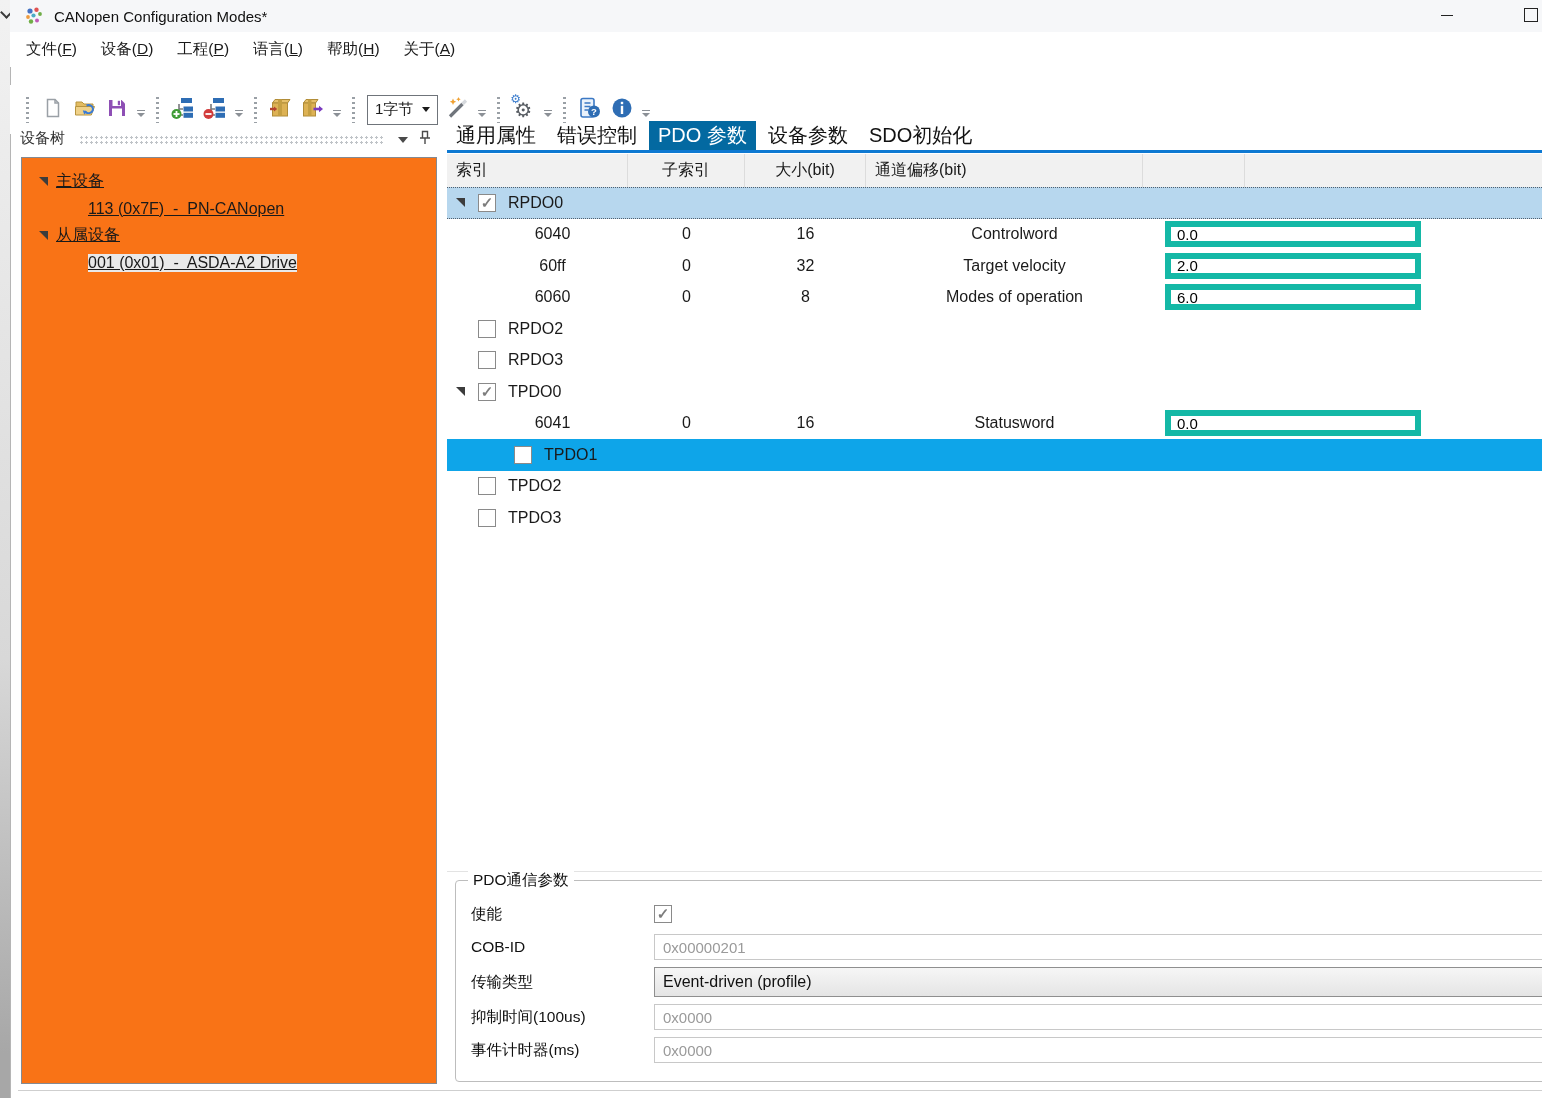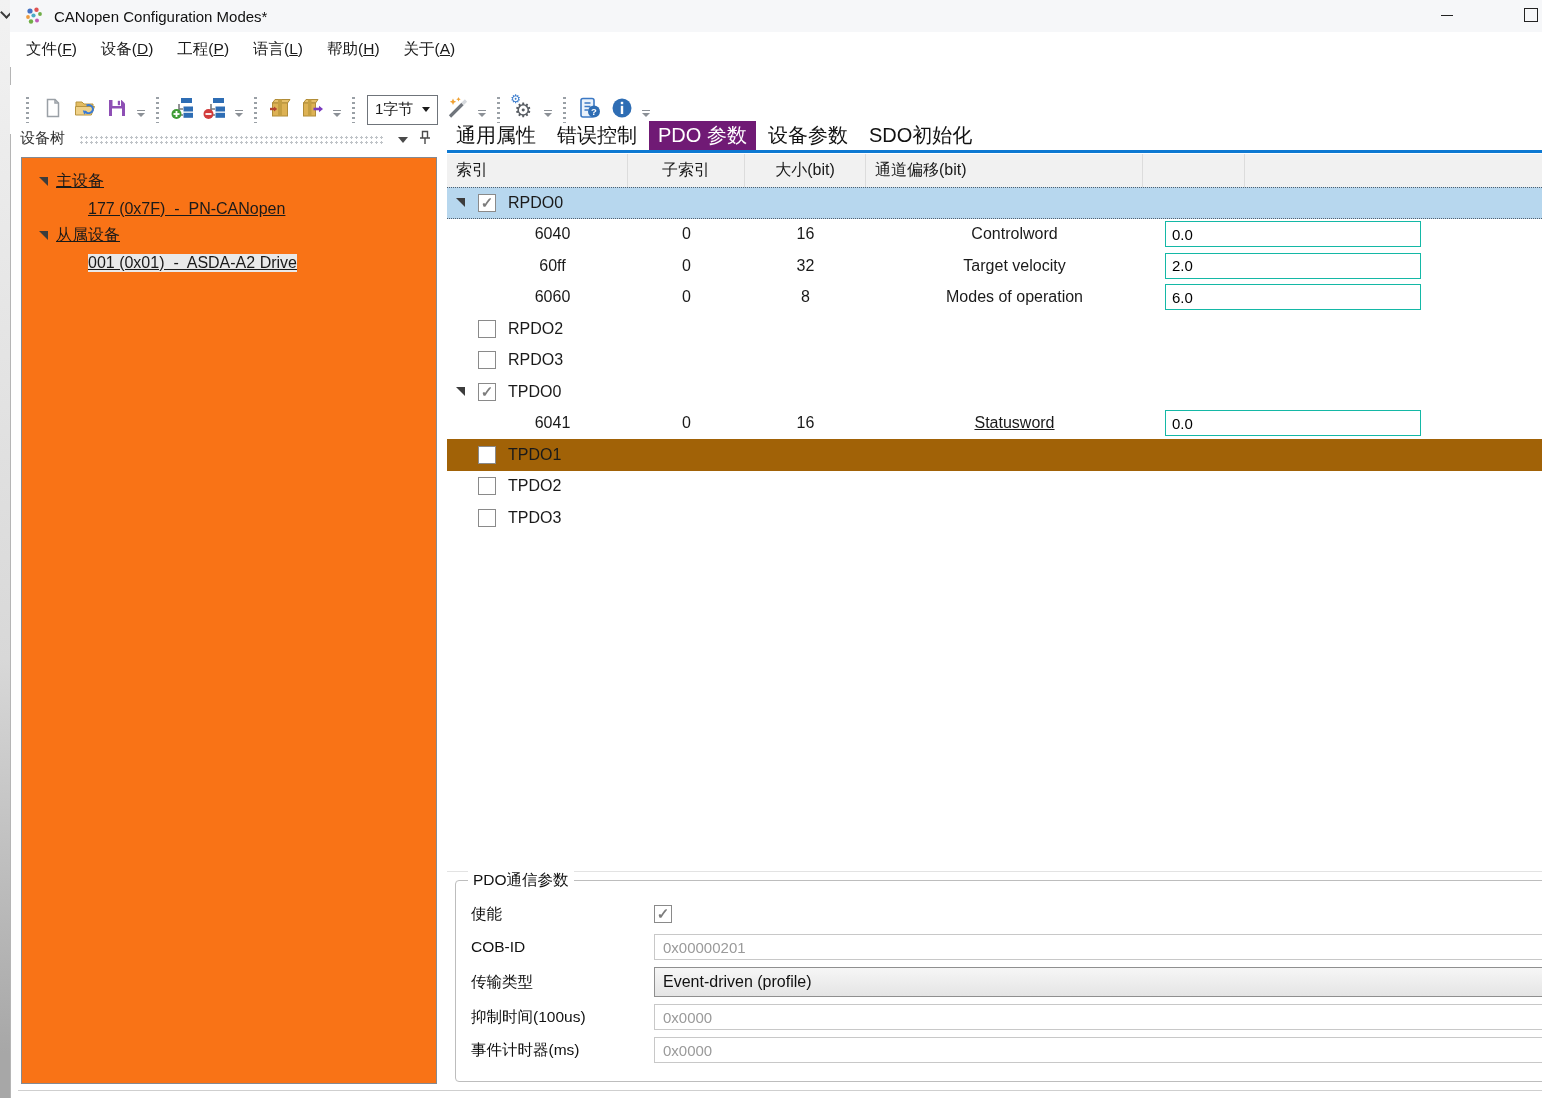--- a/index.html
+++ b/index.html
@@ -69,21 +69,21 @@
   .grid-rows{position:absolute;left:447px;top:187px;width:1095px;}
   .grow{display:flex;align-items:center;height:31.5px;font-size:16px;box-sizing:border-box;}
   .grow.sel-strong{border-top:1px dotted #51606e;border-bottom:1px dotted #51606e;}
   .tri-slot{width:15px;margin-left:9px;display:flex;}
   .row-expander{width:0;height:0;border-top:9px solid #3c3c3c;border-left:9px solid transparent;}
   .cb{width:18px;height:18px;border:1px solid #8a8a8a;background:#fff;box-sizing:border-box;
     margin-left:7px;display:flex;align-items:center;justify-content:center;
     font-size:15px;font-weight:bold;color:#7d7d7d;line-height:1;}
   .pdo-label{margin-left:12px;}
   .pcell{display:flex;align-items:center;justify-content:center;box-sizing:border-box;}
-  .offset-input{height:26px;width:256px;border:1px solid #14b8a6;background:#fff;font-size:15px;
+  .offset-input{height:26px;width:256px;border:6px solid #14b8a6;background:#fff;font-size:15px;
     font-family:"Liberation Sans",sans-serif;padding:0 0 0 6px;margin-left:2px;box-sizing:border-box;}
   .hsep{position:absolute;left:447px;top:871px;width:1095px;height:1px;background:#e3e3e3;}
   
   .groupbox{position:absolute;left:455px;top:880px;width:1105px;height:202px;
     border:1px solid #bdbdbd;border-radius:4px;box-sizing:border-box;}
   .gb-legend{position:absolute;left:12px;top:-11px;background:#fff;padding:0 5px;font-size:15.5px;color:#111;}
   .gb-fields{padding:20px 0 0 15px;}
   .gb-row{display:flex;align-items:center;margin-bottom:7px;}
   .gb-label{width:183px;font-size:15.5px;color:#111;}
   .gb-input{flex:1;height:26px;border:1px solid #c8c8c8;background:#fff;font-size:15px;
@@ -261,30 +261,30 @@
   <span class="dock-dots"></span>
   <span class="dock-arrow"></span>
   <svg width="14" height="16" viewBox="0 0 14 16">
     <path d="M4.5 1.5 h5 v6.5 h-5 z M2 8 h10 M7 8 v6" fill="none" stroke="#4a4a4a" stroke-width="1.4"></path>
   </svg>
 </div>
 
 <div class="tree-box">
   <div class="tree-content" id="tree-content">
       <div class="tree-item"><span class="expander"></span><span class="lbl">主设备</span></div>
-      <div class="tree-item lvl1"><span class="lbl">177 (0x7F)  -  PN-CANopen</span></div>
+      <div class="tree-item lvl1"><span class="lbl">113 (0x7F)  -  PN-CANopen</span></div>
       <div class="tree-item"><span class="expander"></span><span class="lbl">从属设备</span></div>
       <div class="tree-item lvl1"><span class="lbl sel">001 (0x01)  -  ASDA-A2 Drive</span></div>
     </div>
 </div>
 
 <div class="tabs" id="tabs">
     <div class="tab">通用属性</div>
     <div class="tab">错误控制</div>
-    <div class="tab active" style="background: #701a75;">PDO 参数</div>
+    <div class="tab active" style="background: #0369a1;">PDO 参数</div>
     <div class="tab">设备参数</div>
     <div class="tab">SDO初始化</div>
   </div>
 <div class="tab-underline" id="tab-underline" style="background: rgb(14, 121, 210);"></div>
 
 <div class="grid-header" id="grid-header">
     <div class="gh-cell" style="width: 181px; justify-content: flex-start; padding-left: 9px;">索引</div>
     <div class="gh-cell" style="width: 117px; justify-content: center;">子索引</div>
     <div class="gh-cell" style="width: 121px; justify-content: center;">大小(bit)</div>
     <div class="gh-cell" style="width: 277px; justify-content: flex-start; padding-left: 9px;">通道偏移(bit)</div>
@@ -333,24 +333,24 @@
       <span class="tri-slot">
         <span class="row-expander"></span>
       </span>
       <span class="cb">✓</span>
       <span class="pdo-label">TPDO0</span>
     </div>
     <div class="grow">
       <span class="pcell" style="width: 181px; padding-left: 30px;">6041</span>
       <span class="pcell" style="width: 117px;">0</span>
       <span class="pcell" style="width: 121px;">16</span>
-      <span class="pcell" style="width: 297px; text-decoration: underline;">Statusword</span>
+      <span class="pcell" style="width: 297px;">Statusword</span>
       <input class="offset-input" type="text" value="0.0" style="">
     </div>
-    <div class="grow" style="background: #a16207;">
+    <div class="grow" style="background: #0ea5e9; padding-left: 36px;">
       <span class="tri-slot"></span>
       <span class="cb"></span>
       <span class="pdo-label">TPDO1</span>
     </div>
     <div class="grow">
       <span class="tri-slot"></span>
       <span class="cb"></span>
       <span class="pdo-label">TPDO2</span>
     </div>
     <div class="grow">

